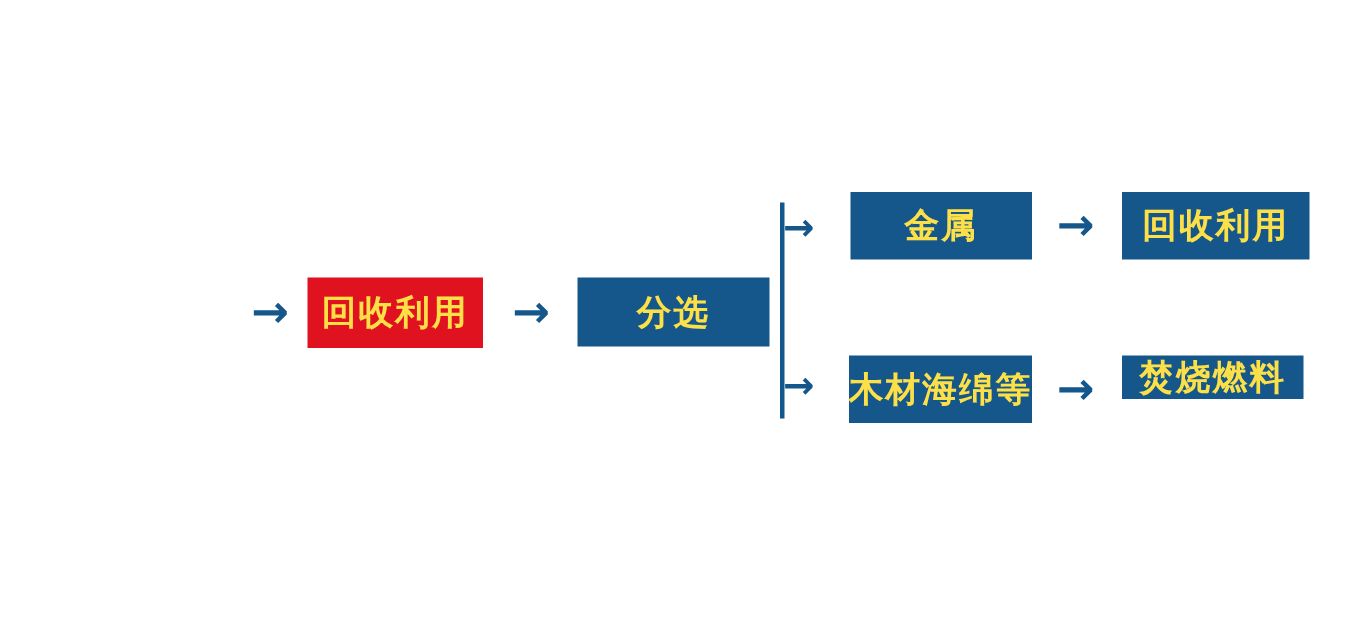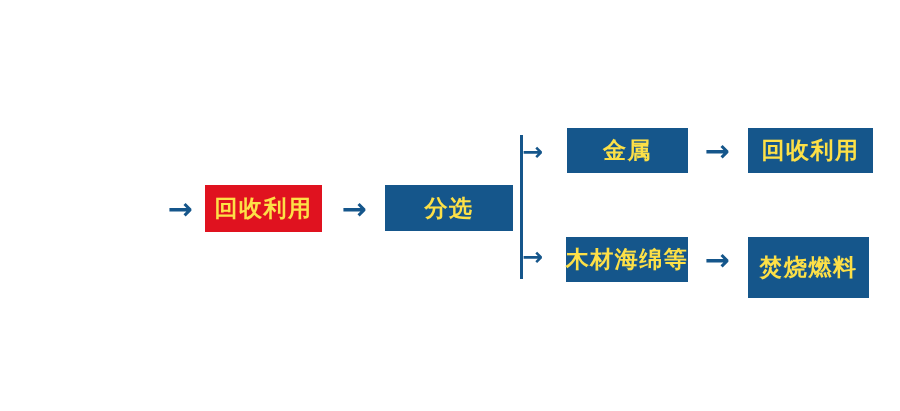--- a/index.html
+++ b/index.html
@@ -50,21 +50,21 @@
     background: var(--primary_blue);
   }
 
   
   .n-bulky    { left: 36px;  top: 185px; width: 117px; height: 47px; }
   .n-crusher  { left: 205px; top: 185px; width: 117px; height: 47px; }
   .n-sorting  { left: 385px; top: 185px; width: 128px; height: 46px; }
   .n-metal    { left: 567px; top: 128px; width: 121px; height: 45px; }
   .n-recycle  { left: 748px; top: 128px; width: 125px; height: 45px; }
   .n-wood     { left: 566px; top: 237px; width: 122px; height: 45px; font-family: Liberation Serif, serif; }
-  .n-fuel     { left: 748px; top: 237px; width: 121px; height: 61px; }
+  .n-fuel     { left: 748px; top: 237px; width: 121px; height: 29px; }
 
   .a-1        { left: 162px; top: 185px; width: 36px; height: 47px; }
   .a-2        { left: 336px; top: 185px; width: 36px; height: 47px; }
   .a-3        { left: 699px; top: 128px; width: 36px; height: 45px; }
   .a-4        { left: 699px; top: 237px; width: 36px; height: 45px; }
   .a-top      { left: 522px; top: 129px; width: 32px; height: 45px; }
   .a-bottom   { left: 522px; top: 234px; width: 32px; height: 45px; }
 
   .v-branch   { left: 520px; top: 135px; width: 3px; height: 144px; }
 </style>

